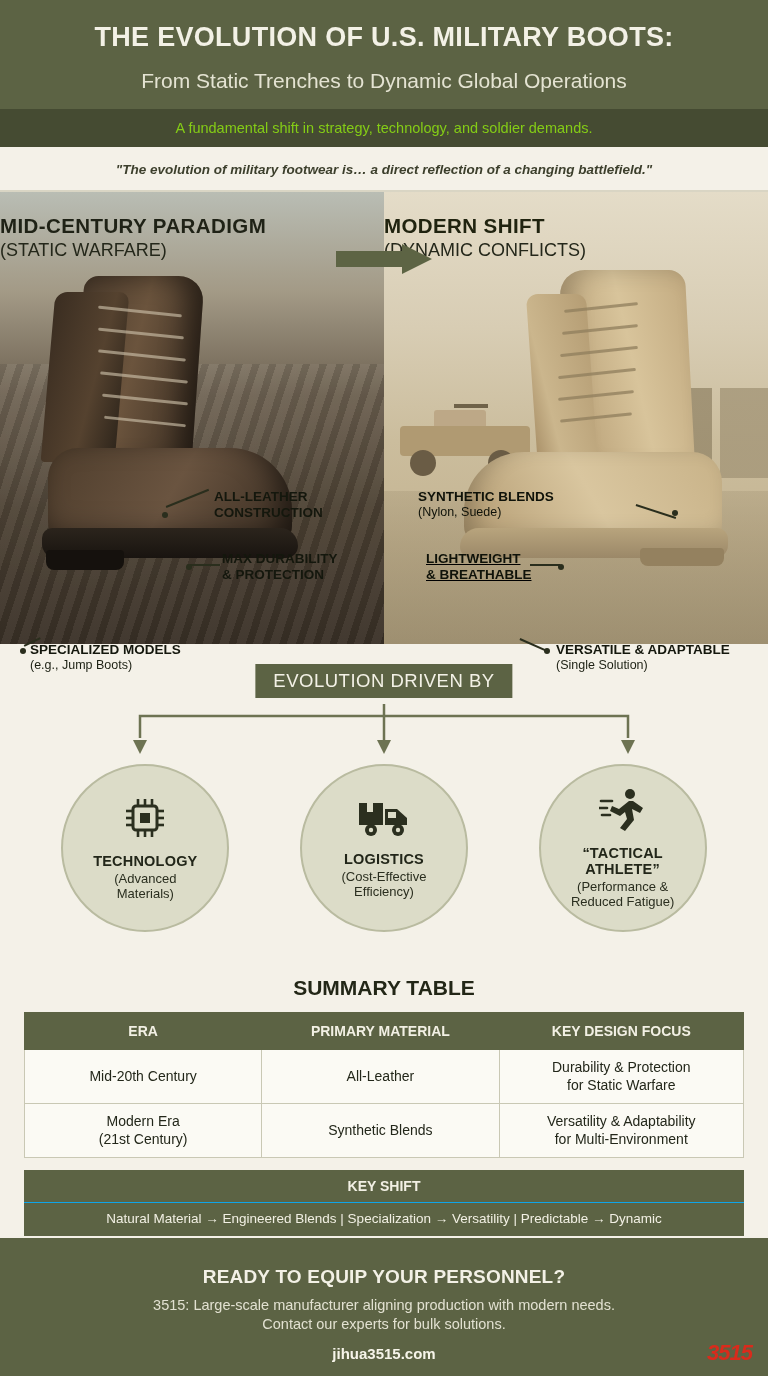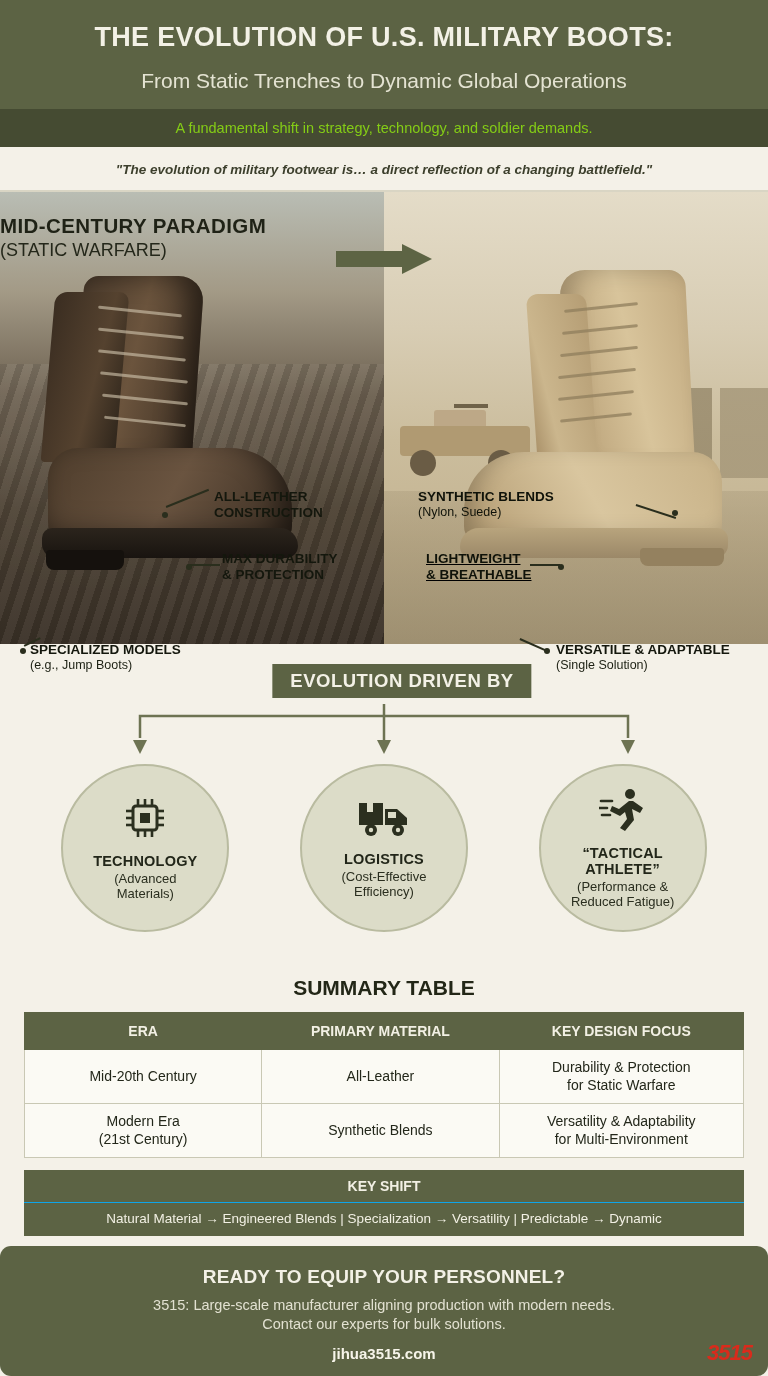--- a/index.html
+++ b/index.html
@@ -329,25 +329,24 @@
     height: 290px;
   }
   .driver-banner {
     position: absolute;
     left: 50%;
     top: -16px;
     transform: translateX(-50%);
     background: #5c6344;
     color: #f3f1e6;
     font-size: 18.5px;
-    font-weight: bold;
+    font-weight: normal;
     letter-spacing: .5px;
     padding: 6px 18px;
     z-index: 20;
-    margin-left: 18px;
   }
   .connectors {
     position: absolute;
     left: 0; top: 18px; width: 100%; height: 70px;
   }
   .circles {
     position: absolute;
     left: 0; top: 84px;
     width: 100%;
     display: flex;
@@ -429,23 +428,22 @@
     font-size: 13.5px;
     padding: 8px 6px 10px 6px;
     border-top: 1px solid #0ea5e9;
   }
 
   
   .footer {
     margin-top: auto;
     background: #5c6344;
     text-align: center;
-    padding: 20px 18px 14px 18px;
+    padding: 28px 18px 14px 18px;
     position: relative;
-    border-radius: 11px;
   }
   .footer h4 {
     color: #f3f1e6;
     font-size: 19px;
     font-weight: bold;
     letter-spacing: .2px;
   }
   .footer p {
     color: #e2e1d1;
     font-size: 14.5px;
@@ -516,20 +514,24 @@
 
       <div class="dot" style="left:186px; top:372px;"></div>
       <div class="lead" style="left:190px; top:372px; width:30px;"></div>
       <div class="callout" style="left:222px; top:359px;">
         <span class="cl-main">MAX DURABILITY</span>
         <span class="cl-main">&amp; PROTECTION</span>
       </div>
     </div>
 
     <div class="panel panel-right">
+      <div class="panel-title">
+        <span class="t1">MODERN SHIFT</span>
+        <span class="t2">(DYNAMIC CONFLICTS)</span>
+      </div>
 
       <div class="skyline"></div>
       <div class="vehicle">
         <div class="gun"></div>
         <div class="cab"></div>
         <div class="body"></div>
         <div class="w1"></div>
         <div class="w2"></div>
       </div>
 

